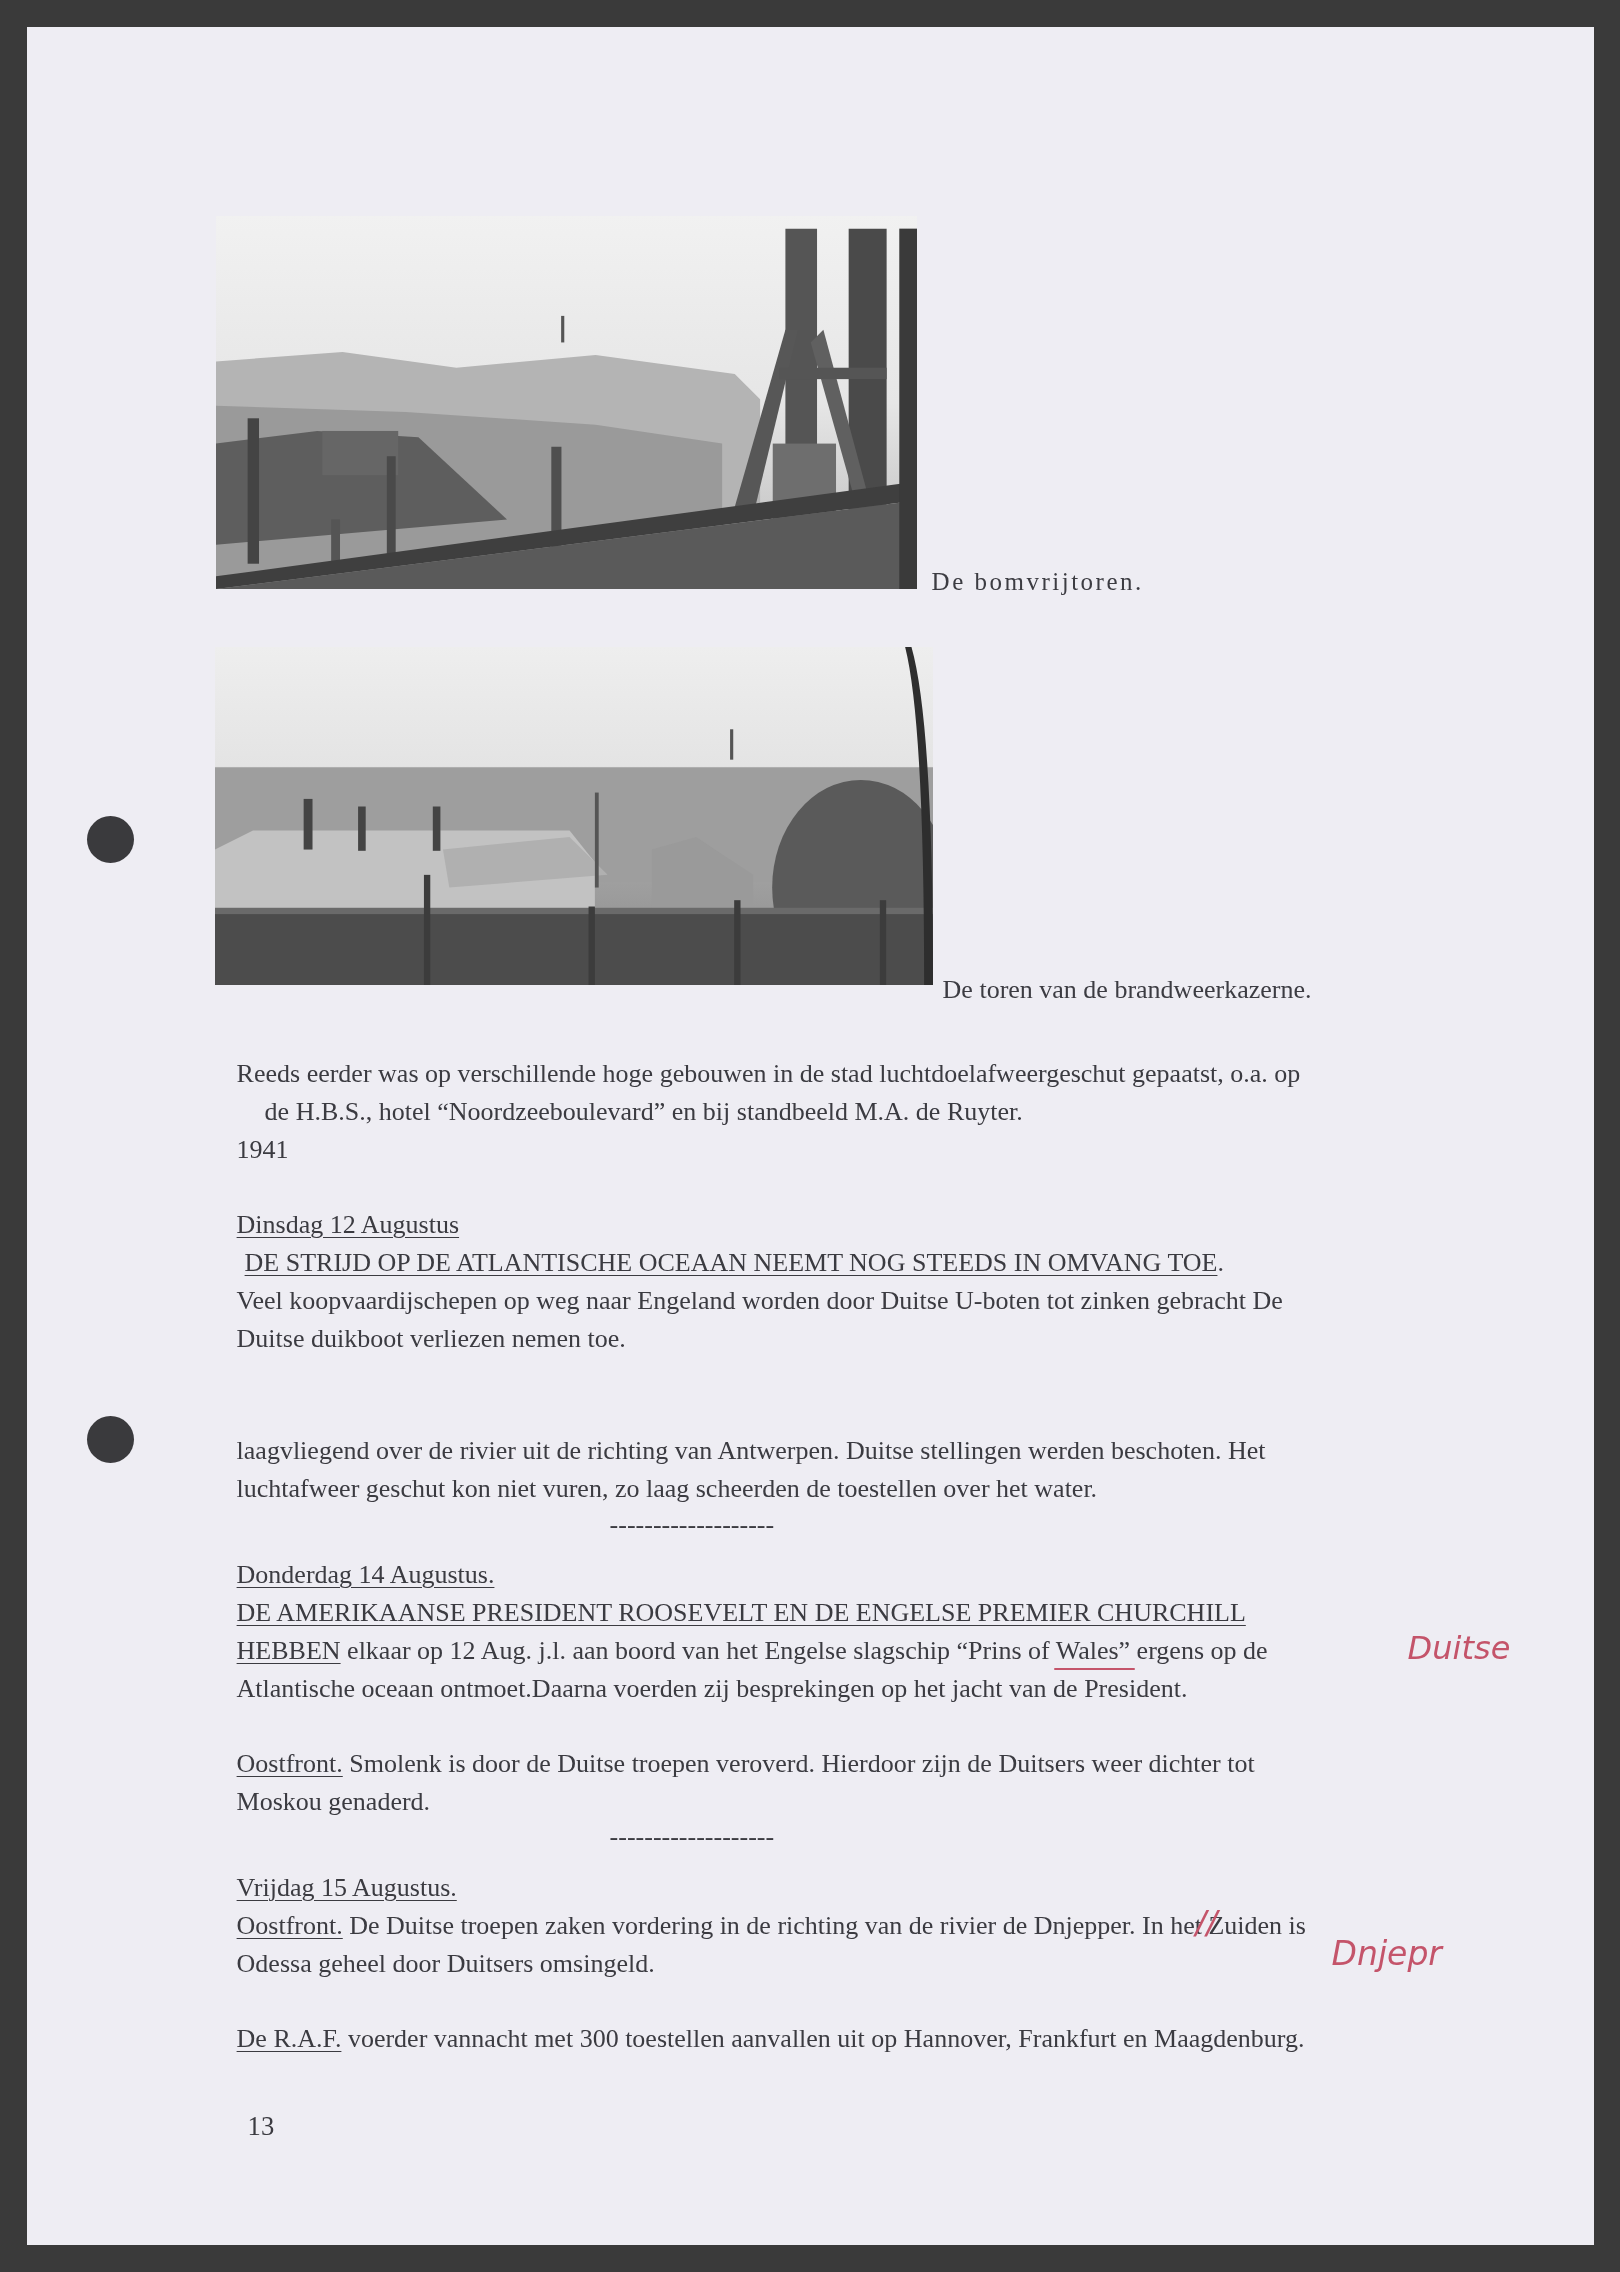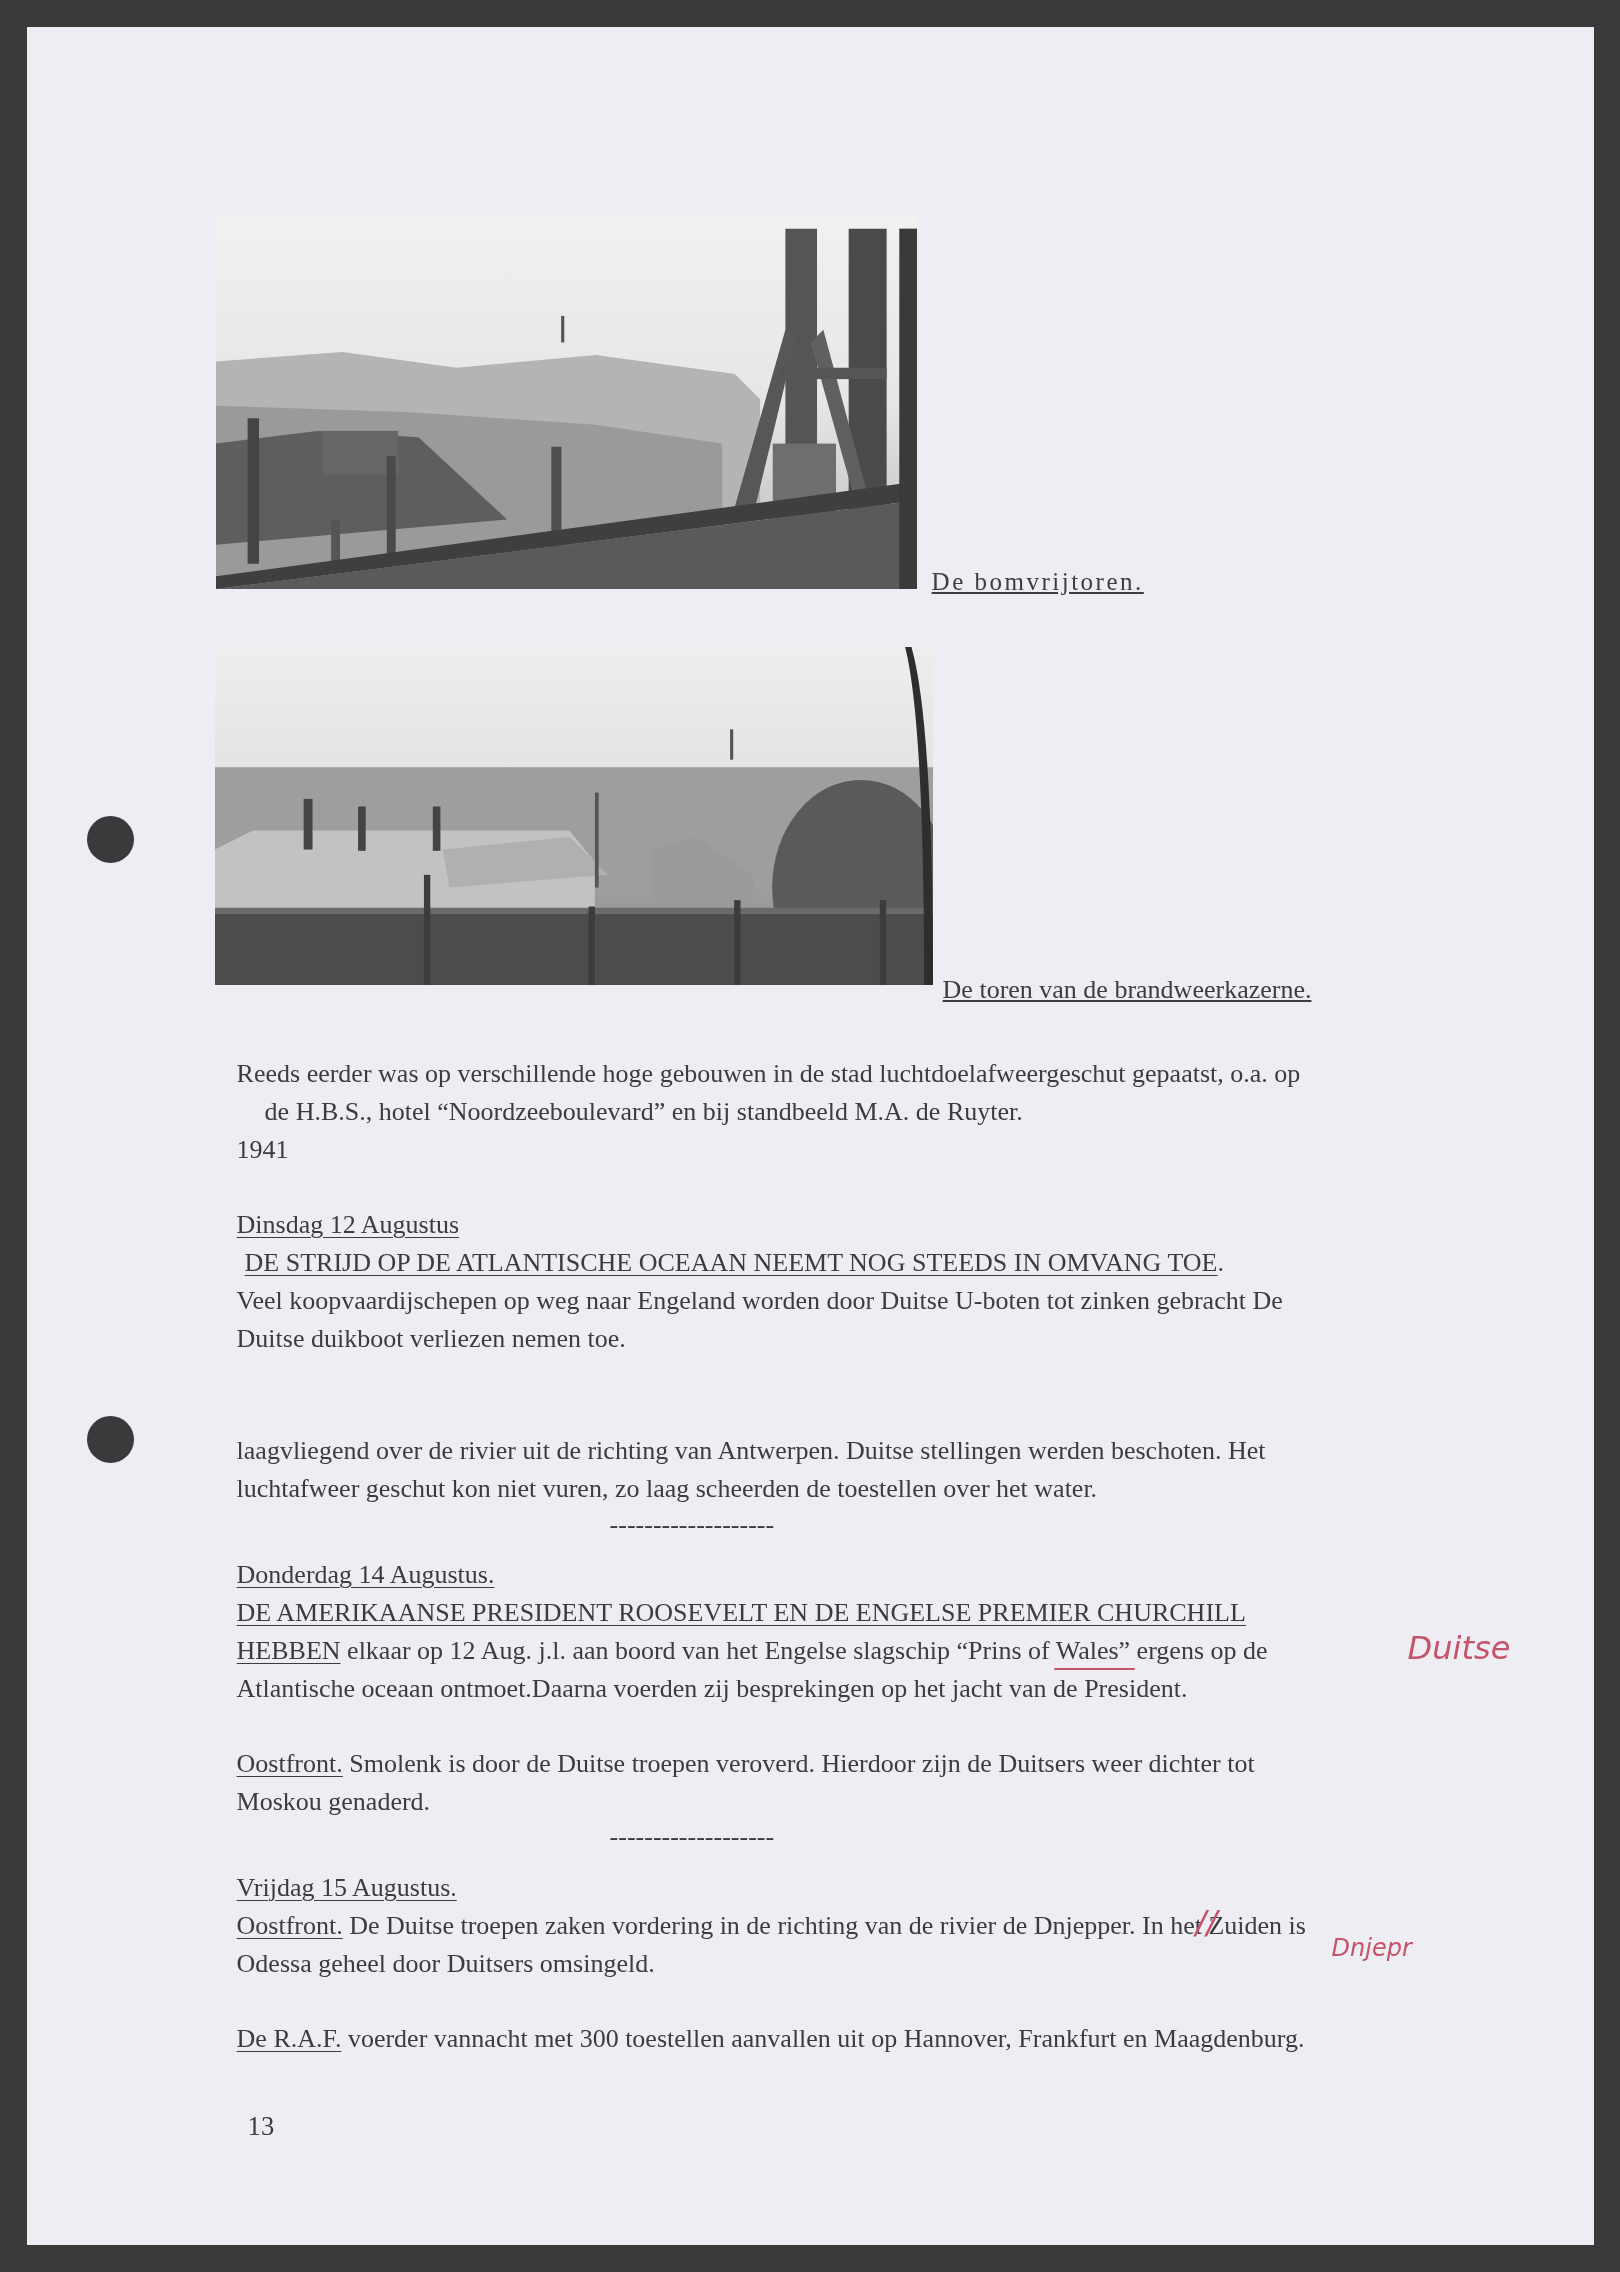--- a/index.html
+++ b/index.html
@@ -27,21 +27,20 @@
     position: absolute;
     overflow: hidden;
     background: #d8d8d8;
   }
   .photo svg { display: block; width: 100%; height: 100%; }
   .caption {
     position: absolute;
     font-size: 25px;
     color: #3c3c42;
     white-space: nowrap;
-    text-decoration: underline;
   }
   .cap1 { letter-spacing: 2.5px; }
   .line {
     position: absolute;
     left: 210px;
     font-size: 26px;
     line-height: 38px;
     white-space: nowrap;
     color: #3b3b41;
   }
@@ -177,21 +176,21 @@
 
   <div class="line sep" style="top:1791px; left:583px;">-------------------</div>
 
   <div class="line" style="top:1842px;">
     <span class="u">Vrijdag 15 Augustus.</span>
   </div>
   <div class="line" style="top:1880px;">
     <span class="u">Oostfront.</span><span style="white-space:pre;"> De Duitse troepen zaken vordering in de richting van de rivier de Dnjeppe</span><span>r. In het Zuiden is</span>
   </div>
   <div class="red" style="left:1169px; top:1876px; font-size:32px;">//</div>
-  <div class="red" style="left:1305px; top:1907px; font-size:24px;">Dnjepr</div>
+  <div class="red" style="left:1305px; top:1907px; font-size:33px;">Dnjepr</div>
   <div class="line" style="top:1918px;">Odessa geheel door Duitsers omsingeld.</div>
 
   <div class="line" style="top:1993px;">
     <span class="u">De R.A.F.</span><span style="white-space:pre;"> voerder vannacht met 300 toestellen aanvallen uit op Hannover, Frankfurt en Maagdenburg.</span>
   </div>
 
   <div class="pageno">13</div>
 </div>
 
 

